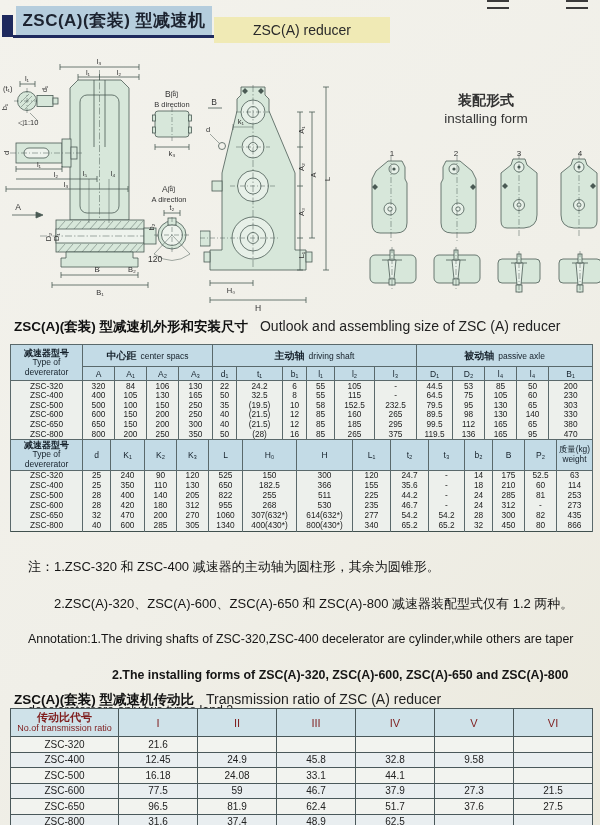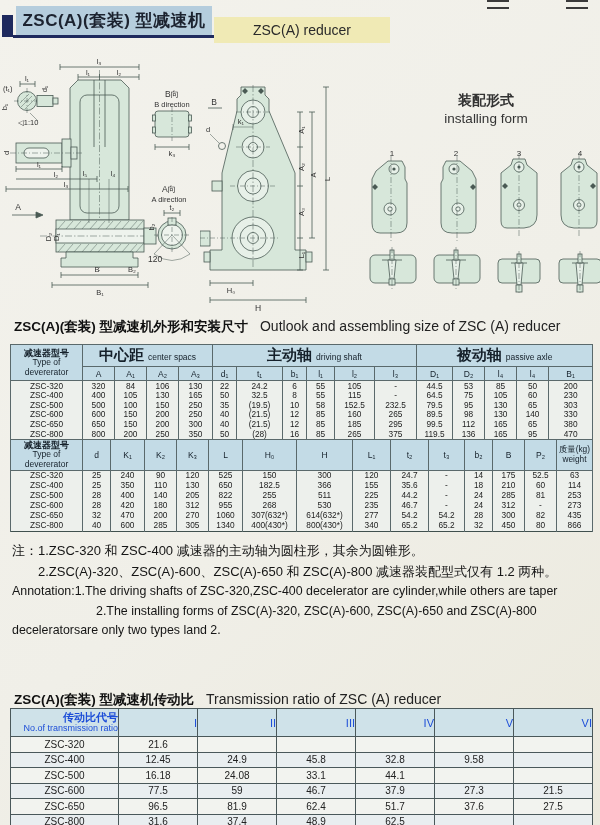--- a/index.html
+++ b/index.html
@@ -23,44 +23,44 @@
   .dl2{font-size:8.5px;}
   
   .sec{position:absolute;left:14px;white-space:nowrap;}
   .sec .cn{font-size:13.5px;font-weight:bold;color:#111;}
   .sec .en{font-size:14px;margin-left:12px;color:#222;}
   
   .tblwrap{position:absolute;left:10px;top:344px;width:582px;}
   table{border-collapse:collapse;table-layout:fixed;}
   .t1{width:582px;font-size:8.3px;border:1.5px solid #40504e;}
   .t1 th{background:#c3dbe6;border:1px solid #5a696b;font-weight:normal;padding:0;text-align:center;color:#15202a;}
-  .t1 .grp b{font-size:15px;font-weight:bold;margin-top:24px;}
+  .t1 .grp b{font-size:10px;font-weight:bold;margin-top:24px;}
   .t1 .grp i{font-style:normal;font-size:8.5px;margin-left:4px;}
   .t1 .lett{height:13px;font-size:8.5px;}
   .t1 .model span{display:block;line-height:1.15;font-size:8.5px;}
   .t1 .model span:first-child{font-size:9px;font-weight:bold;}
   .t1 tbody td{border-left:1px solid #5a696b;border-right:1px solid #5a696b;
                text-align:center;height:9.6px;padding:0;background:#edf0ec;line-height:1;}
   .ta thead tr:first-child{height:22px;}
   .tb{margin-top:-1px;}
   .tb thead tr{height:31px;}
   .tb tbody td{height:10px;}
   .wt span{display:block;line-height:1.2;}
   
   .notes{position:absolute;left:12px;top:540px;width:582px;}
-  .notes p{margin:0;}
+  .notes p{margin:16px;}
   .ncn{font-size:13px;line-height:21px;color:#151515;}
   .nen{font-size:12.4px;line-height:19.5px;color:#151515;}
   .ind1{padding-left:26px;}
-  .ind2{padding-left:84px;}
+  .ind2{padding-left:84px;font-weight:bold;}
   .ind3{padding-left:58px;}
   
   .t2wrap{position:absolute;left:10px;top:708px;width:582px;}
   .t2{width:582px;border:1.5px solid #40504e;}
-  .t2 th{background:#cfe2e9;border:1px solid #4a585a;font-weight:normal;height:27px;padding:0;color:#1d4ed8;text-align:right;}
+  .t2 th{background:#cfe2e9;border:1px solid #4a585a;font-weight:normal;height:27px;padding:0;color:#7f1d1d;}
   .t2 .rh b{display:block;font-size:11px;font-weight:bold;line-height:1.2;}
   .t2 .rh span{display:block;font-size:9px;line-height:1.1;}
   .t2 th.rn{font-size:11px;}
   .t2 tbody td{border:1px solid #4a585a;height:14.5px;font-size:10px;text-align:center;padding:0;background:#f2f3ef;}
   .t2 tbody tr:nth-child(even) td{background:#e9eef0;}
 </style>
 </head>
 <body>
 
 <div id="page">

